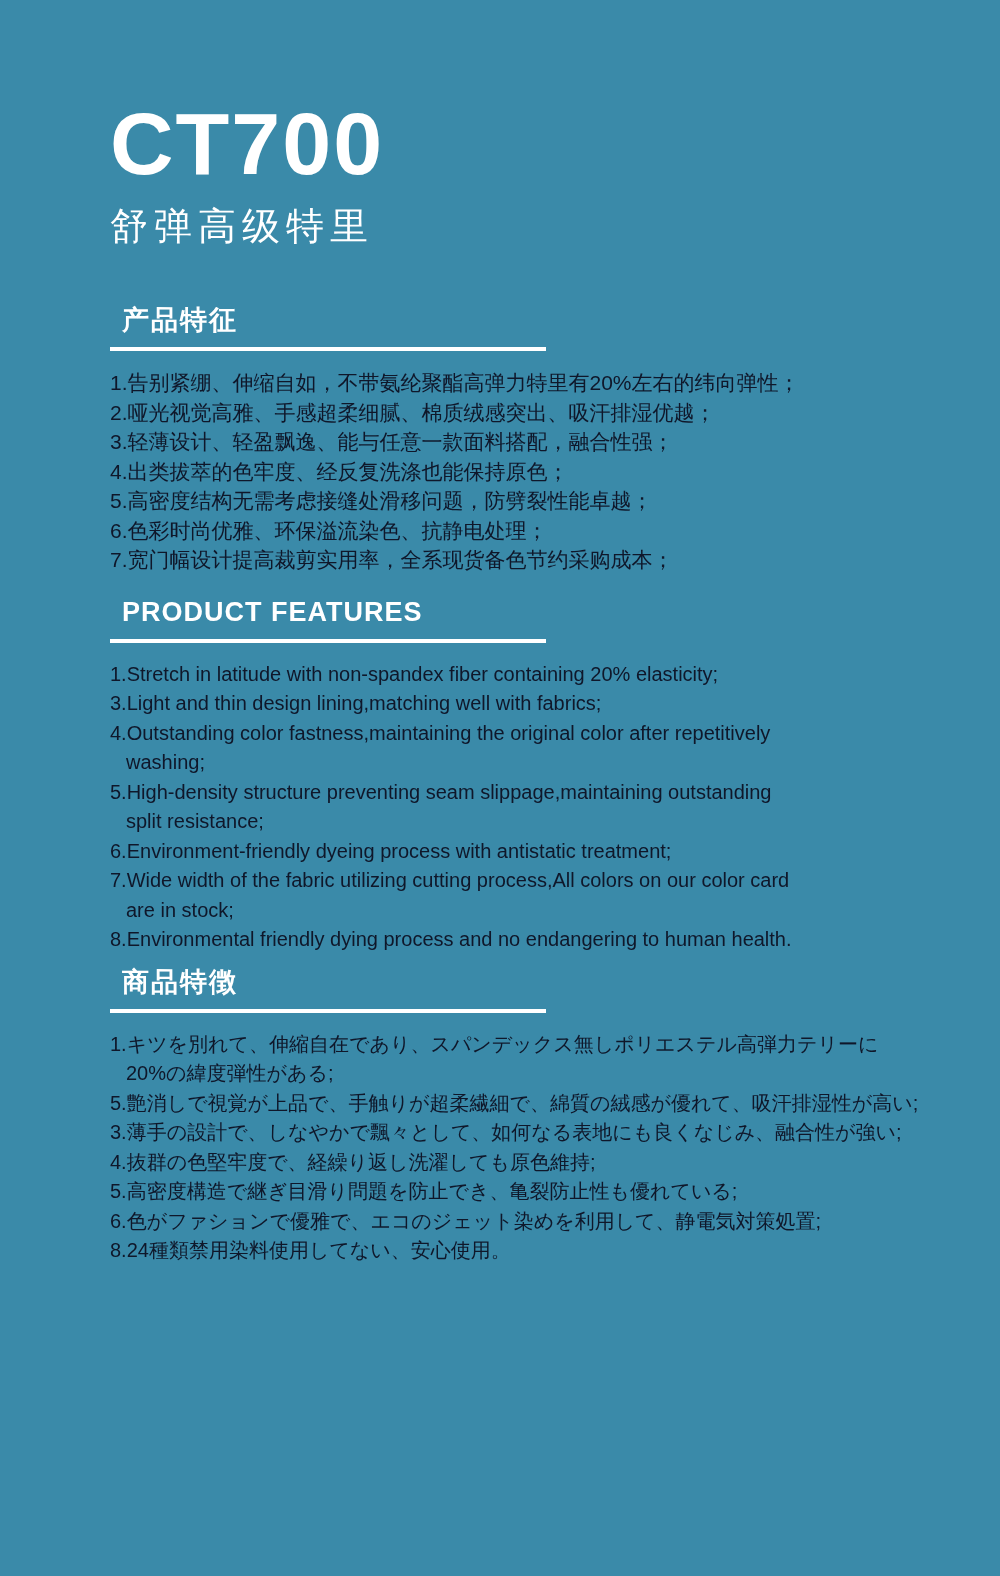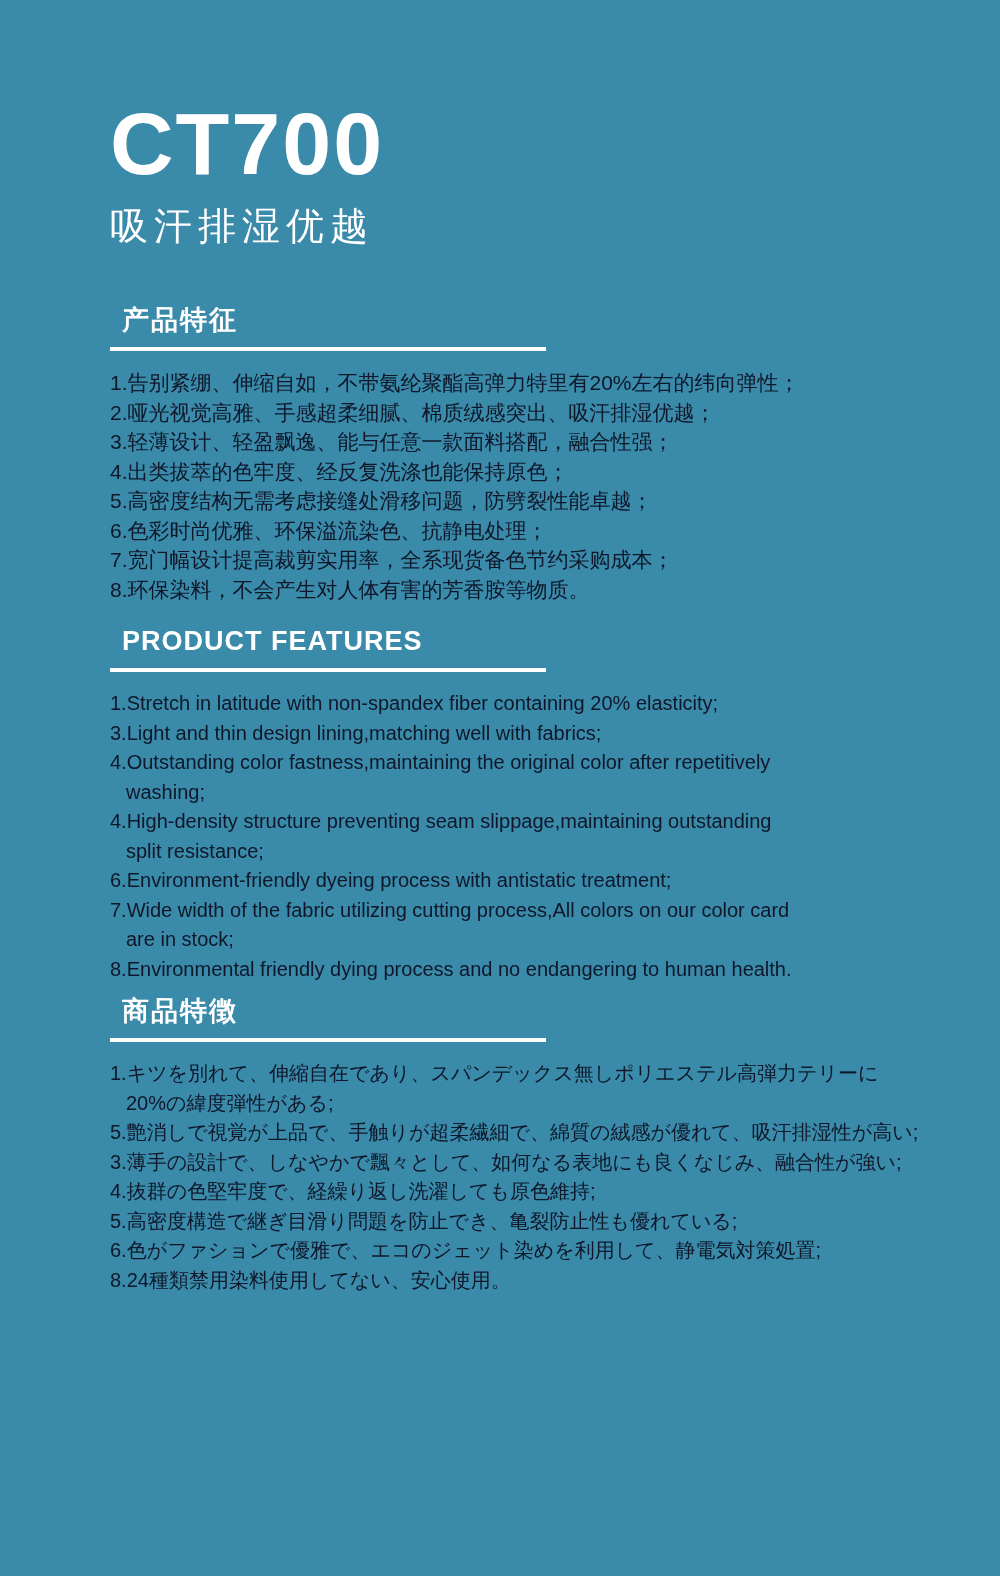--- a/index.html
+++ b/index.html
@@ -71,47 +71,46 @@
     font-size: 20px;
   }
 </style>
 </head>
 <body>
 
 <div class="page">
 
   <header>
     <h1 class="title">CT700</h1>
-    <div class="subtitle">吸汗排湿优越</div>
+    <div class="subtitle">舒弹高级特里</div>
   </header>
 
   <section class="section section-cn">
     <h2 class="section-heading">产品特征</h2>
     <div class="rule"></div>
     <ul class="feature-list cn">
         <li>1.告别紧绷、伸缩自如，不带氨纶聚酯高弹力特里有20%左右的纬向弹性；</li>
         <li>2.哑光视觉高雅、手感超柔细腻、棉质绒感突出、吸汗排湿优越；</li>
         <li>3.轻薄设计、轻盈飘逸、能与任意一款面料搭配，融合性强；</li>
         <li>4.出类拔萃的色牢度、经反复洗涤也能保持原色；</li>
         <li>5.高密度结构无需考虑接缝处滑移问题，防劈裂性能卓越；</li>
         <li>6.色彩时尚优雅、环保溢流染色、抗静电处理；</li>
         <li>7.宽门幅设计提高裁剪实用率，全系现货备色节约采购成本；</li>
-        <li>8.环保染料，不会产生对人体有害的芳香胺等物质。</li>
       </ul>
   </section>
 
   <section class="section section-en">
     <h2 class="section-heading latin">PRODUCT FEATURES</h2>
     <div class="rule"></div>
     <ul class="feature-list latin">
         <li>1.Stretch in latitude with non-spandex fiber containing 20% elasticity;</li>
         <li>3.Light and thin design lining,matching well with fabrics;</li>
         <li>4.Outstanding color fastness,maintaining the original color after repetitively
 washing;</li>
-        <li>4.High-density structure preventing seam slippage,maintaining outstanding
+        <li>5.High-density structure preventing seam slippage,maintaining outstanding
 split resistance;</li>
         <li>6.Environment-friendly dyeing process with antistatic treatment;</li>
         <li>7.Wide width of the fabric utilizing cutting process,All colors on our color card
 are in stock;</li>
         <li>8.Environmental friendly dying process and no endangering to human health.</li>
       </ul>
   </section>
 
   <section class="section section-jp">
     <h2 class="section-heading">商品特徴</h2>

